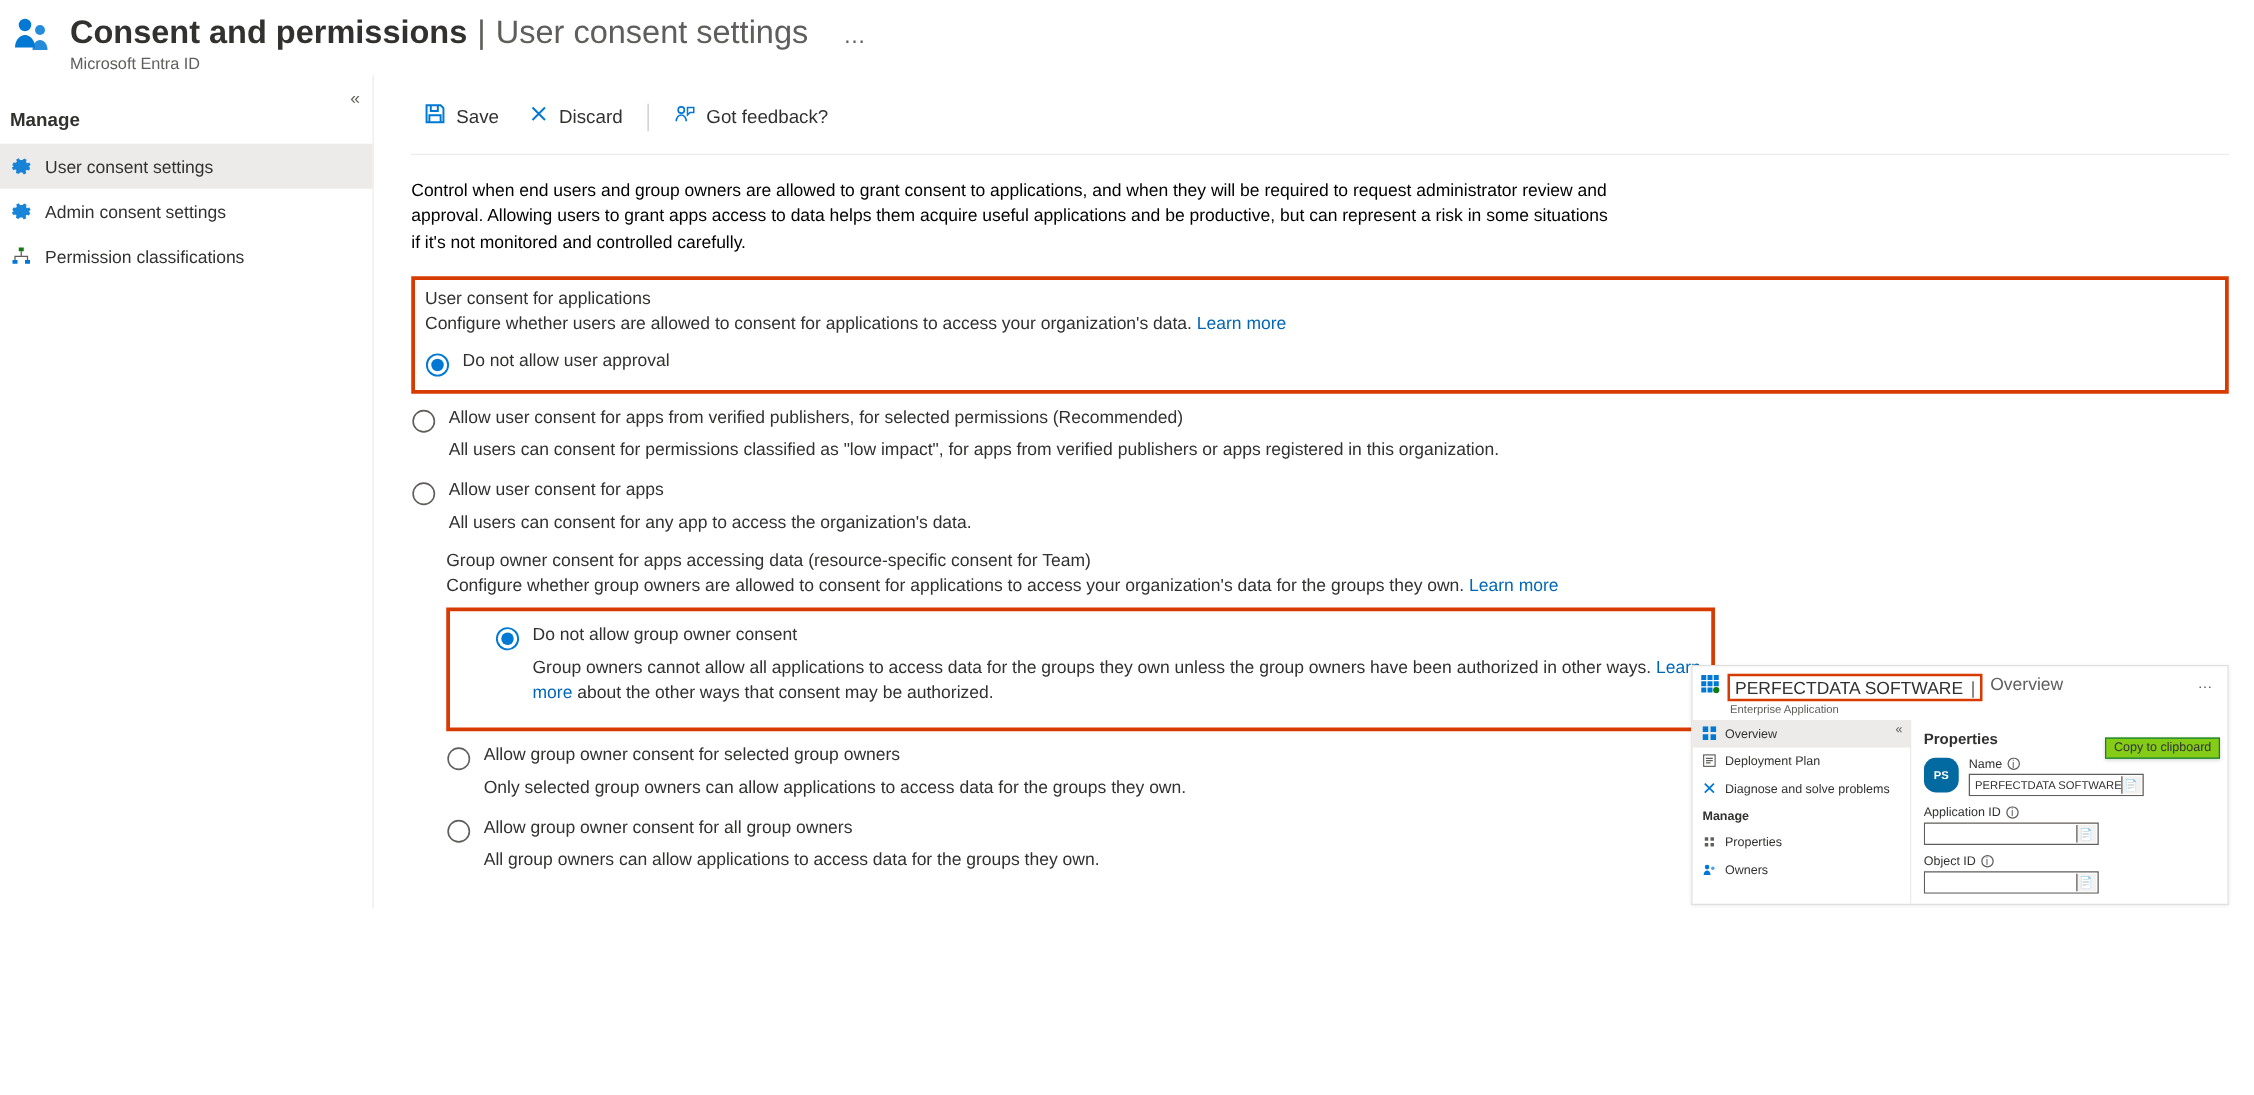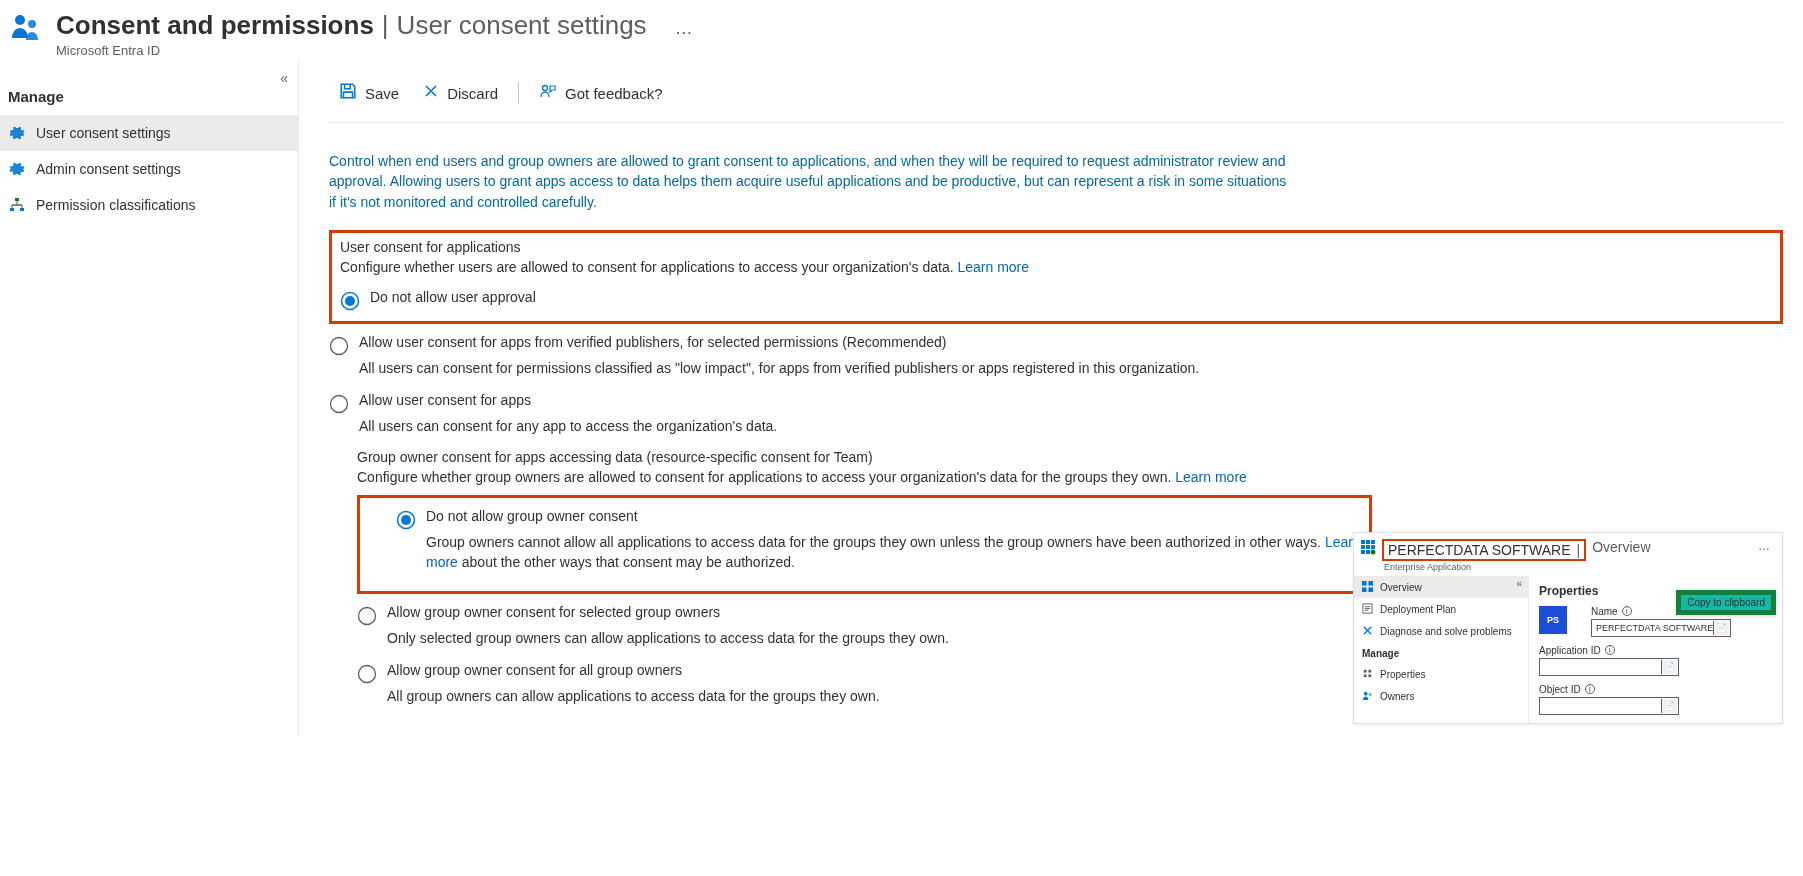--- a/index.html
+++ b/index.html
@@ -18,26 +18,26 @@
     
     .side-nav { width: 298px; flex-shrink: 0; padding-top: 20px; position: relative; }
     .collapse-chevron { position: absolute; top: 10px; right: 10px; font-size: 14px; color: #605e5c; cursor: pointer; }
     .side-section-label { font-size: 15px; font-weight: 600; padding: 8px 8px 10px 8px; }
     .side-item { display: flex; align-items: center; gap: 10px; padding: 9px 12px 9px 8px; font-size: 14px; cursor: pointer; }
     .side-item.selected { background: #edebe9; }
     .side-item-icon { width: 18px; height: 18px; display: inline-flex; align-items: center; justify-content: center; }
     
     .main { flex: 1; padding: 0 20px 20px 30px; border-left: 1px solid #edebe9; position: relative; }
     
-    .toolbar { display: flex; align-items: center; gap: 4px; padding: 16px 0 12px 0; border-bottom: 1px solid #edebe9; margin-bottom: 28px; }
+    .toolbar { display: flex; align-items: center; gap: 4px; padding: 16px 0 12px 0; border-bottom: 1px solid #edebe9; margin-bottom: 18px; }
     .toolbar-btn { display: inline-flex; align-items: center; gap: 8px; background: none; border: none; padding: 6px 10px; font-size: 15px; color: #323130; cursor: pointer; font-family: inherit; }
     .toolbar-btn .ticon { color: #0078d4; font-size: 16px; }
     .toolbar-sep { width: 1px; height: 22px; background: #c8c6c4; margin: 0 6px; }
     
-    .intro-text { font-size: 14px; color: #0369a1; line-height: 1.45; max-width: 960px; margin-bottom: 18px; }
+    .intro-text { font-size: 14px; color: #000000; line-height: 1.45; max-width: 960px; margin-bottom: 18px; }
     
     .highlight-box { border: 3px solid #d83b01; padding: 6px 8px 8px 8px; margin-bottom: 6px; }
     
     .section-title { font-size: 14px; color: #323130; margin-bottom: 2px; }
     .section-desc { font-size: 14px; color: #323130; margin-bottom: 8px; line-height: 1.45; }
     .link { color: #0067b8; cursor: pointer; text-decoration: none; }
     
     .radio-row { display: flex; align-items: flex-start; gap: 10px; padding: 4px 0 2px 0; }
     .radio-ctrl { width: 20px; height: 20px; flex-shrink: 0; margin-top: 2px; display: inline-flex; align-items: center; justify-content: center; cursor: pointer; }
     .radio-label { font-size: 14px; color: #323130; }
@@ -54,26 +54,26 @@
     .mini-tenant { font-size: 9px; color: #605e5c; margin-left: 30px; margin-top: -3px; margin-bottom: 4px; }
     .mini-body { display: flex; }
     .mini-nav { width: 175px; border-right: 1px solid #edebe9; position: relative; }
     .mini-nav-collapse { position: absolute; top: 2px; right: 6px; font-size: 10px; color: #605e5c; }
     .mini-nav-item { display: flex; align-items: center; gap: 6px; padding: 5px 8px; font-size: 10px; cursor: pointer; }
     .mini-nav-item.selected { background: #edebe9; }
     .mini-nav-section { font-size: 10px; font-weight: 600; padding: 6px 8px 4px 8px; }
     .mini-nav-icon { width: 12px; height: 12px; display: inline-flex; }
     .mini-content { flex: 1; padding: 8px 10px; position: relative; }
     .mini-prop-header { font-size: 12px; font-weight: 600; margin-bottom: 8px; }
-    .mini-avatar { width: 28px; height: 28px; background: #1d4ed8; color: #fff; display: inline-flex; align-items: center; justify-content: center; font-size: 9px; font-weight: 600; float: left; margin-right: 24px; }
+    .mini-avatar { width: 28px; height: 28px; background: #0369a1; color: #fff; display: inline-flex; align-items: center; justify-content: center; font-size: 9px; font-weight: 600; float: left; margin-right: 8px; border-radius: 10px; }
     .mini-field-label { font-size: 10px; color: #323130; margin-bottom: 2px; display: flex; gap: 4px; align-items: flex-start; }
     .mini-field-info { font-size: 9px; border: 1px solid #605e5c; border-radius: 50%; width: 10px; height: 10px; display: inline-flex; align-items: center; justify-content: center; line-height: 1; color: #605e5c; }
     .mini-input { width: 140px; height: 18px; border: 1px solid #605e5c; font-size: 9px; padding: 0 4px; background: #fff; display: flex; align-items: center; position: relative; }
     .mini-copy-btn { position: absolute; right: 1px; top: 1px; width: 16px; height: 14px; background: #f3f2f1; border-left: 1px solid #605e5c; display: flex; align-items: center; justify-content: center; font-size: 9px; }
-    .mini-tooltip { position: absolute; top: 14px; right: 6px; border: 5px solid #15803d; background: #14b8a6; padding: 2px 6px; font-size: 10px; box-shadow: 0 1px 3px rgba(0,0,0,0.2); }
+    .mini-tooltip { position: absolute; top: 14px; right: 6px; border: 1px solid #15803d; background: #84cc16; padding: 2px 6px; font-size: 10px; box-shadow: 0 1px 3px rgba(0,0,0,0.2); }
     .mini-field-block { margin-bottom: 8px; overflow: hidden; }
     .mini-ellipsis { margin-left: auto; font-size: 12px; color: #605e5c; padding-right: 6px; }
   </style>
 </head>
 <body>
 
 <div class="page-header">
   <span class="header-icon">
     <svg viewBox="0 0 36 36">
         <g fill="#0078d4">

